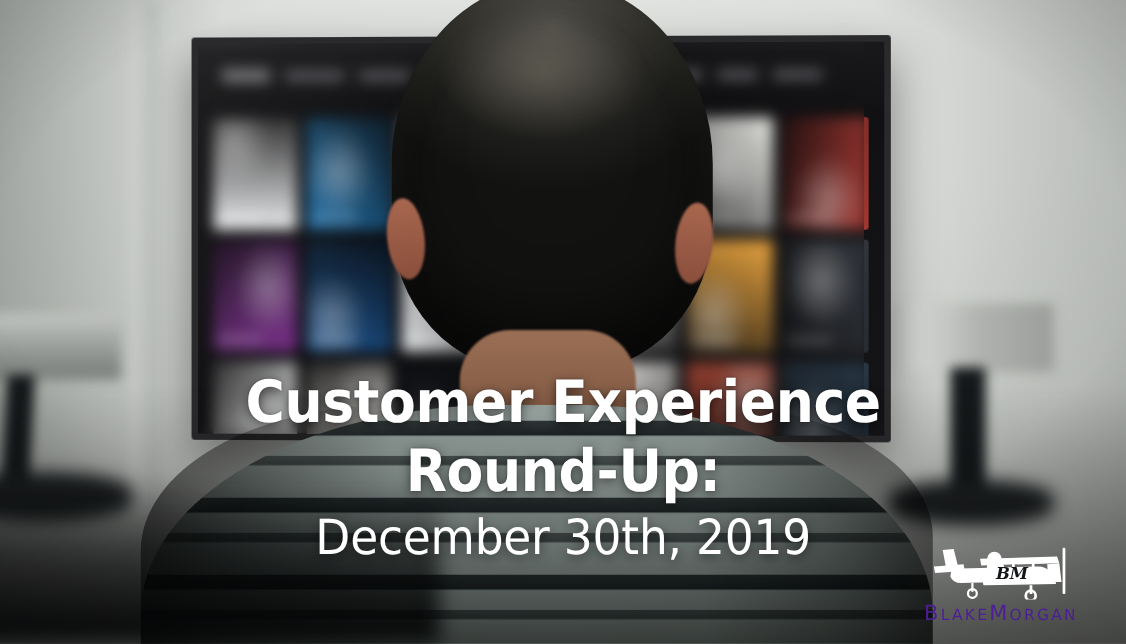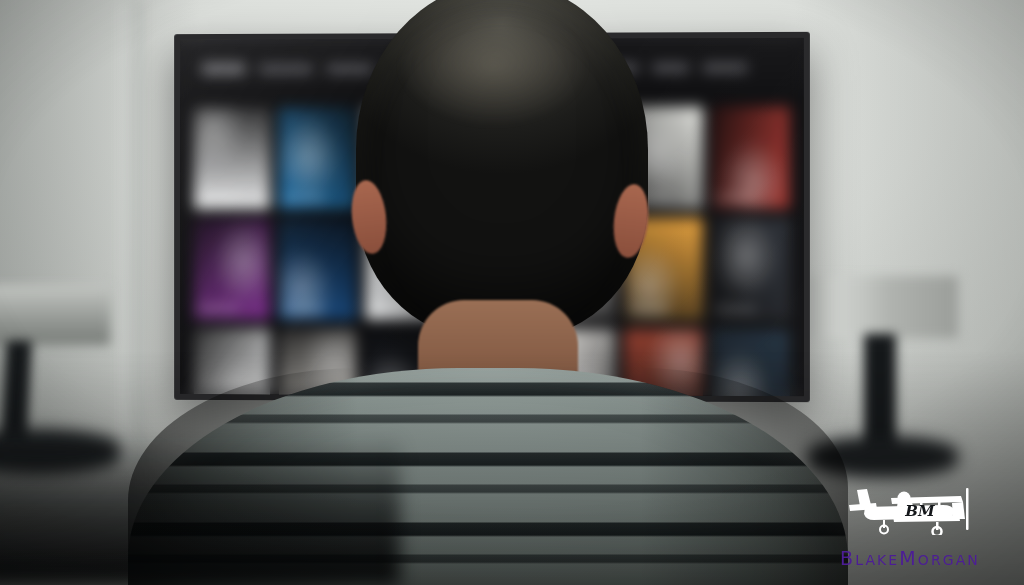--- a/index.html
+++ b/index.html
@@ -214,21 +214,21 @@
     line-height:60px;
     letter-spacing:-.2px;
     text-shadow:0 2px 10px rgba(0,0,0,.55);
     transform:scaleX(.94);
   }
 
   
   .logo {
     position:absolute; right:26px; bottom:16px;
     width:176px;
-    display:flex; flex-direction:column; align-items:center; gap:12px;
+    display:flex; flex-direction:column; align-items:center; gap:2px;
   }
   .logo-plane { width:130px; height:52px; display:block; }
   .logo-word {
     font-family:"DejaVu Sans", sans-serif;
     font-size:19px;
     font-weight:400;
     color:#4c1d95;
     letter-spacing:2.1px;
     white-space:nowrap;
   }
@@ -303,20 +303,25 @@
     <div class="ear" id="ear-right"></div>
     <div class="neck"></div>
     <div class="shoulders"></div>
     <div class="shoulders-shadeL"></div>
     <div class="shoulders-shadeR"></div>
   </div>
 
   <div class="table-dark"></div>
   <div class="vignette"></div>
 
+  <div class="title-block">
+    <span class="title-line">Customer Experience</span>
+    <span class="title-line">Round-Up:</span>
+    <span class="subtitle-line">December 30th, 2019</span>
+  </div>
 
   <div class="logo">
     <svg class="logo-plane" viewBox="0 0 260 104">
       <g fill="#ffffff">
 
         <path d="M92 30 L232 26 L236 38 L94 42 Z"></path>
 
         <path d="M24 14 L44 12 L52 44 L30 46 Z"></path>
 
         <path d="M8 44 L62 40 L64 52 L10 56 Z"></path>

